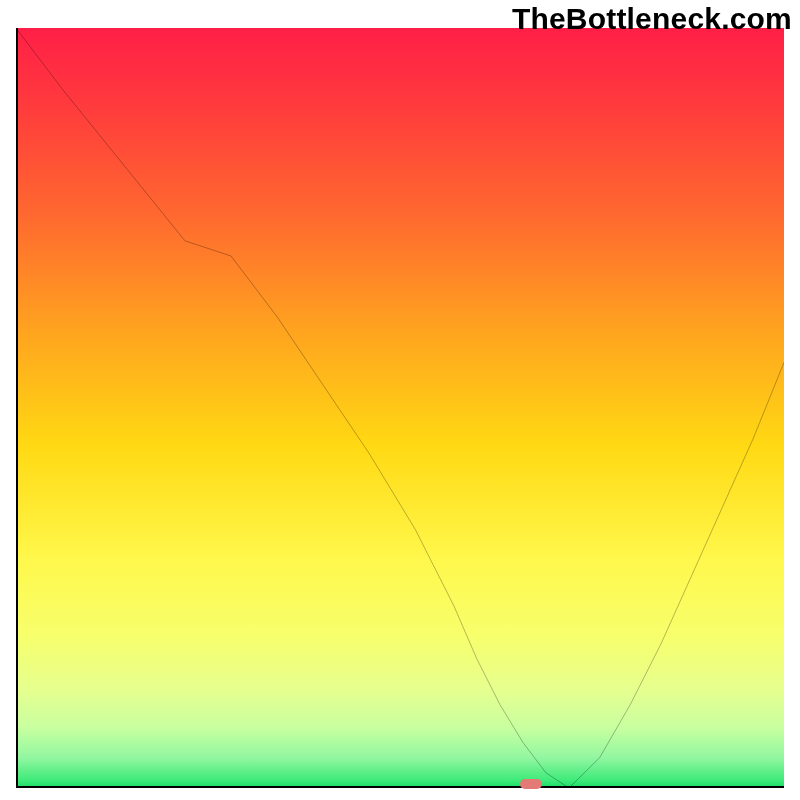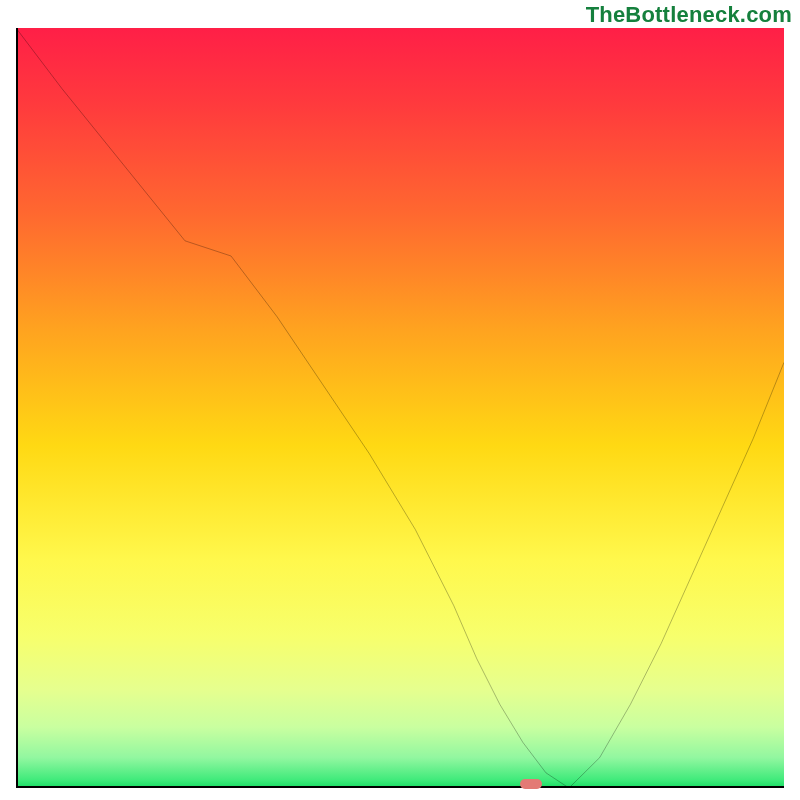--- a/index.html
+++ b/index.html
@@ -13,23 +13,23 @@
   .chart-container {
     position: relative;
     width: 800px;
     height: 800px;
   }
   .watermark {
     position: absolute;
     top: 2px;
     right: 8px;
     font-family: Arial, Helvetica, sans-serif;
-    font-size: 22px;
+    font-size: 30px;
     font-weight: 600;
-    color: #15803d;
+    color: #000000;
     letter-spacing: 0.2px;
     z-index: 5;
     margin-left: 48px;
   }
   .plot-area {
     position: absolute;
     left: 16px;
     top: 28px;
     width: 768px;
     height: 760px;

